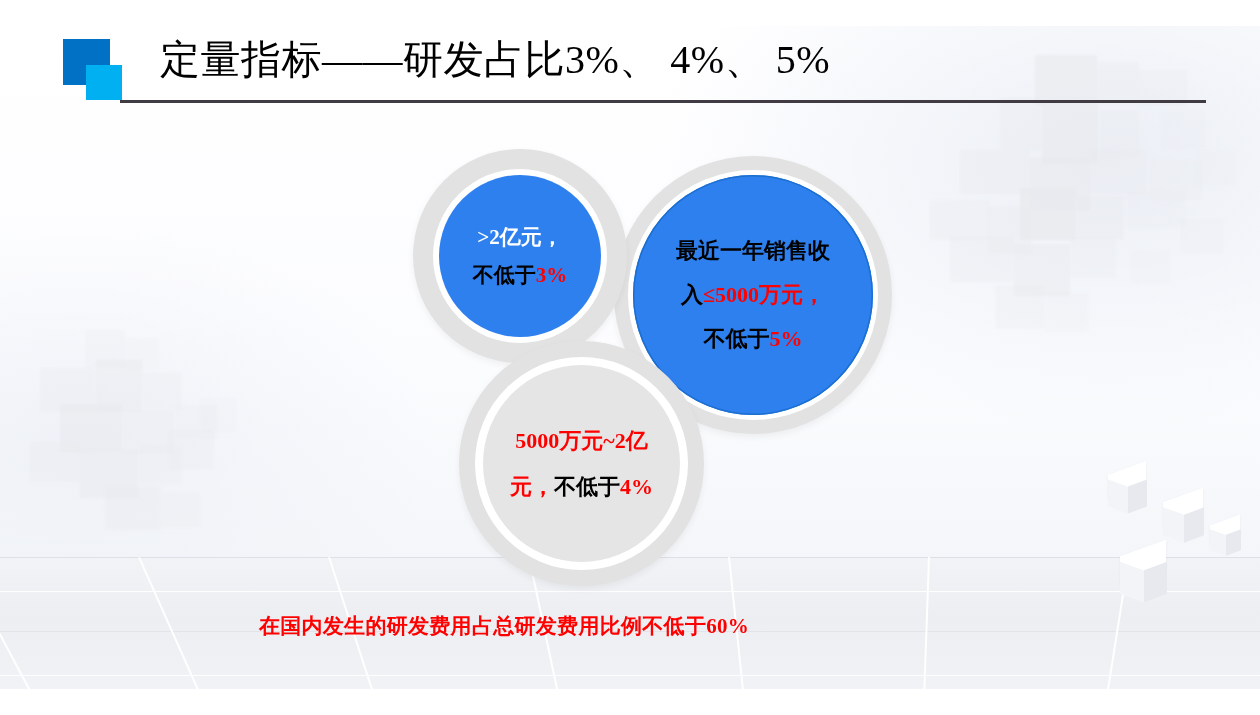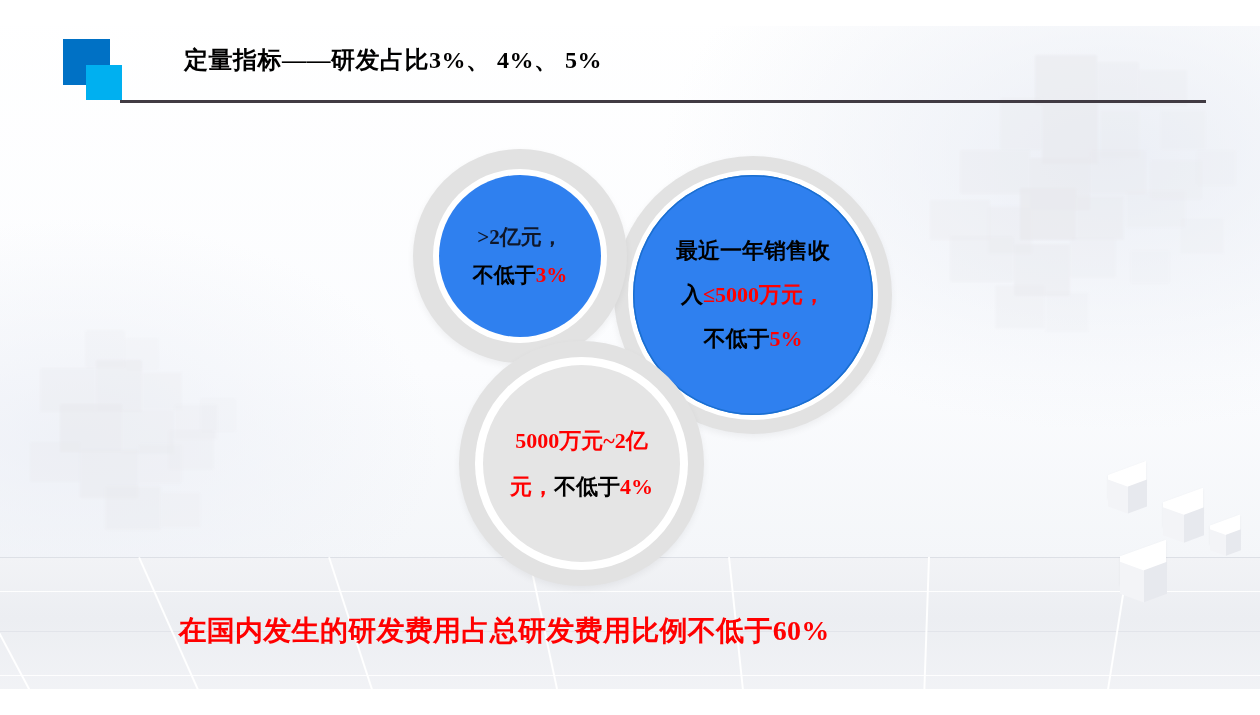--- a/index.html
+++ b/index.html
@@ -103,29 +103,28 @@
     width: 47px; height: 46px;
     background: #0071c5;
   }
   .logo-square.light {
     left: 86px; top: 65px;
     width: 36px; height: 35px;
     background: #00b0f0;
   }
   #title-text {
     position: absolute;
-    left: 184px;
+    left: 160px;
     top: 36px;
     font-family: "Liberation Serif", "DejaVu Serif", serif;
-    font-size: 24px;
+    font-size: 40px;
     line-height: 48px;
     color: #000000;
     letter-spacing: 0.5px;
     white-space: nowrap;
-    font-weight: bold;
   }
   #title-rule {
     position: absolute;
     left: 120px;
     top: 100px;
     width: 1086px;
     height: 3px;
     background: #413b43;
   }
 
@@ -196,21 +195,21 @@
   #bubble-3 .label { font-size: 22px; line-height: 46px; }
 
   
   #footnote {
     position: absolute;
     left: 0;
     top: 612px;
     width: 1008px;
     text-align: center;
     font-family: "Liberation Serif", "DejaVu Serif", serif;
-    font-size: 28px;
+    font-size: 21px;
     font-weight: bold;
     color: #ff0000;
     letter-spacing: 0.3px;
     z-index: 6;
   }
 </style>
 </head>
 <body>
 
 <div id="slide">
@@ -303,21 +302,21 @@
     <div class="logo-square dark" style="background: rgb(0, 113, 197);"></div>
     <div class="logo-square light" style="background: rgb(0, 176, 240);"></div>
     <div id="title-text">定量指标——研发占比3%、 4%、 5%</div>
     <div id="title-rule" style="background: rgb(65, 59, 67);"></div>
   </div>
 
   <div class="bubble" id="bubble-1">
     <div class="ring" style="background: rgb(226, 226, 226);"></div>
     <div class="gap"></div>
     <div class="disc" style="background: rgb(47, 128, 239);">
-      <div class="label"><span style="color: #0f172a;">&gt;2亿元，</span><br><span style="color: rgb(0, 0, 0);">不低于</span><span style="color: rgb(255, 0, 0);">3%</span></div>
+      <div class="label"><span style="color: #ffffff;">&gt;2亿元，</span><br><span style="color: rgb(0, 0, 0);">不低于</span><span style="color: rgb(255, 0, 0);">3%</span></div>
     </div>
   </div>
 
   <div class="bubble" id="bubble-2">
     <div class="ring" style="background: rgb(226, 226, 226);"></div>
     <div class="gap"></div>
     <div class="disc outlined" style="background: rgb(47, 128, 239);">
       <div class="label"><span style="color: rgb(0, 0, 0);">最近一年销售收</span><br><span style="color: rgb(0, 0, 0);">入</span><span style="color: rgb(255, 0, 0);">≤5000万元，</span><br><span style="color: rgb(0, 0, 0);">不低于</span><span style="color: rgb(255, 0, 0);">5%</span></div>
     </div>
   </div>

